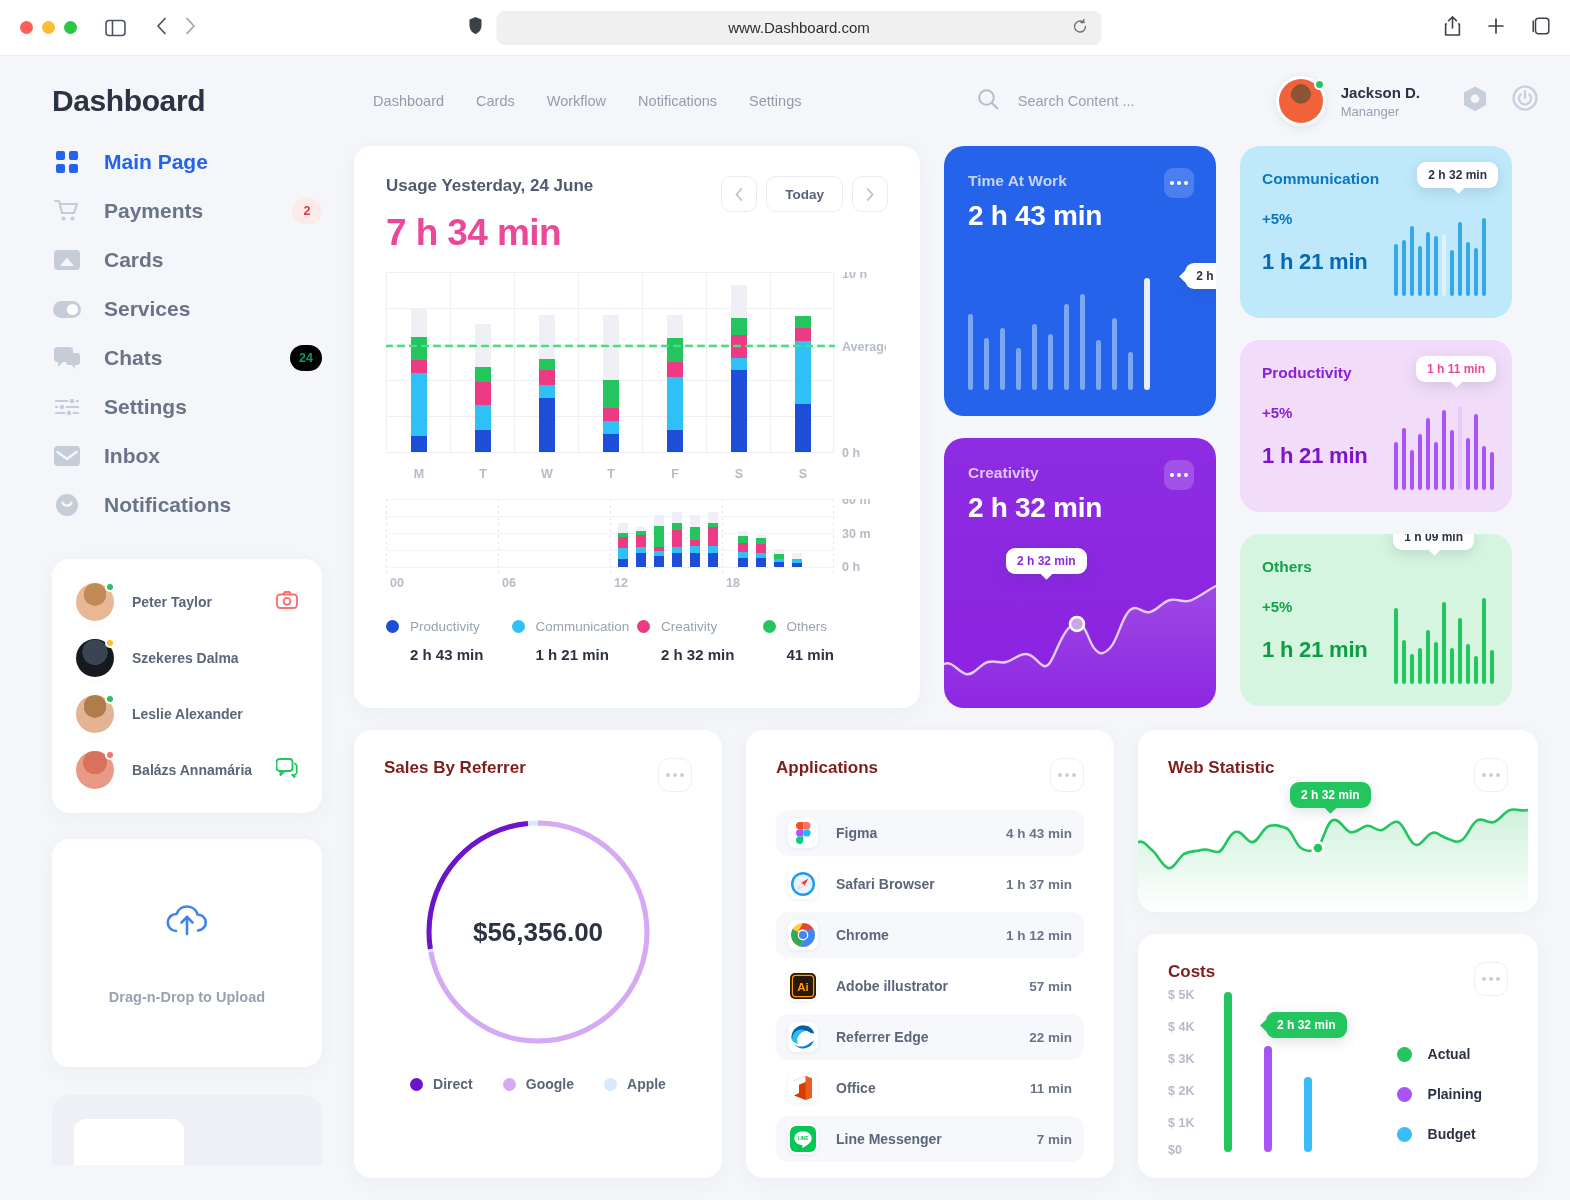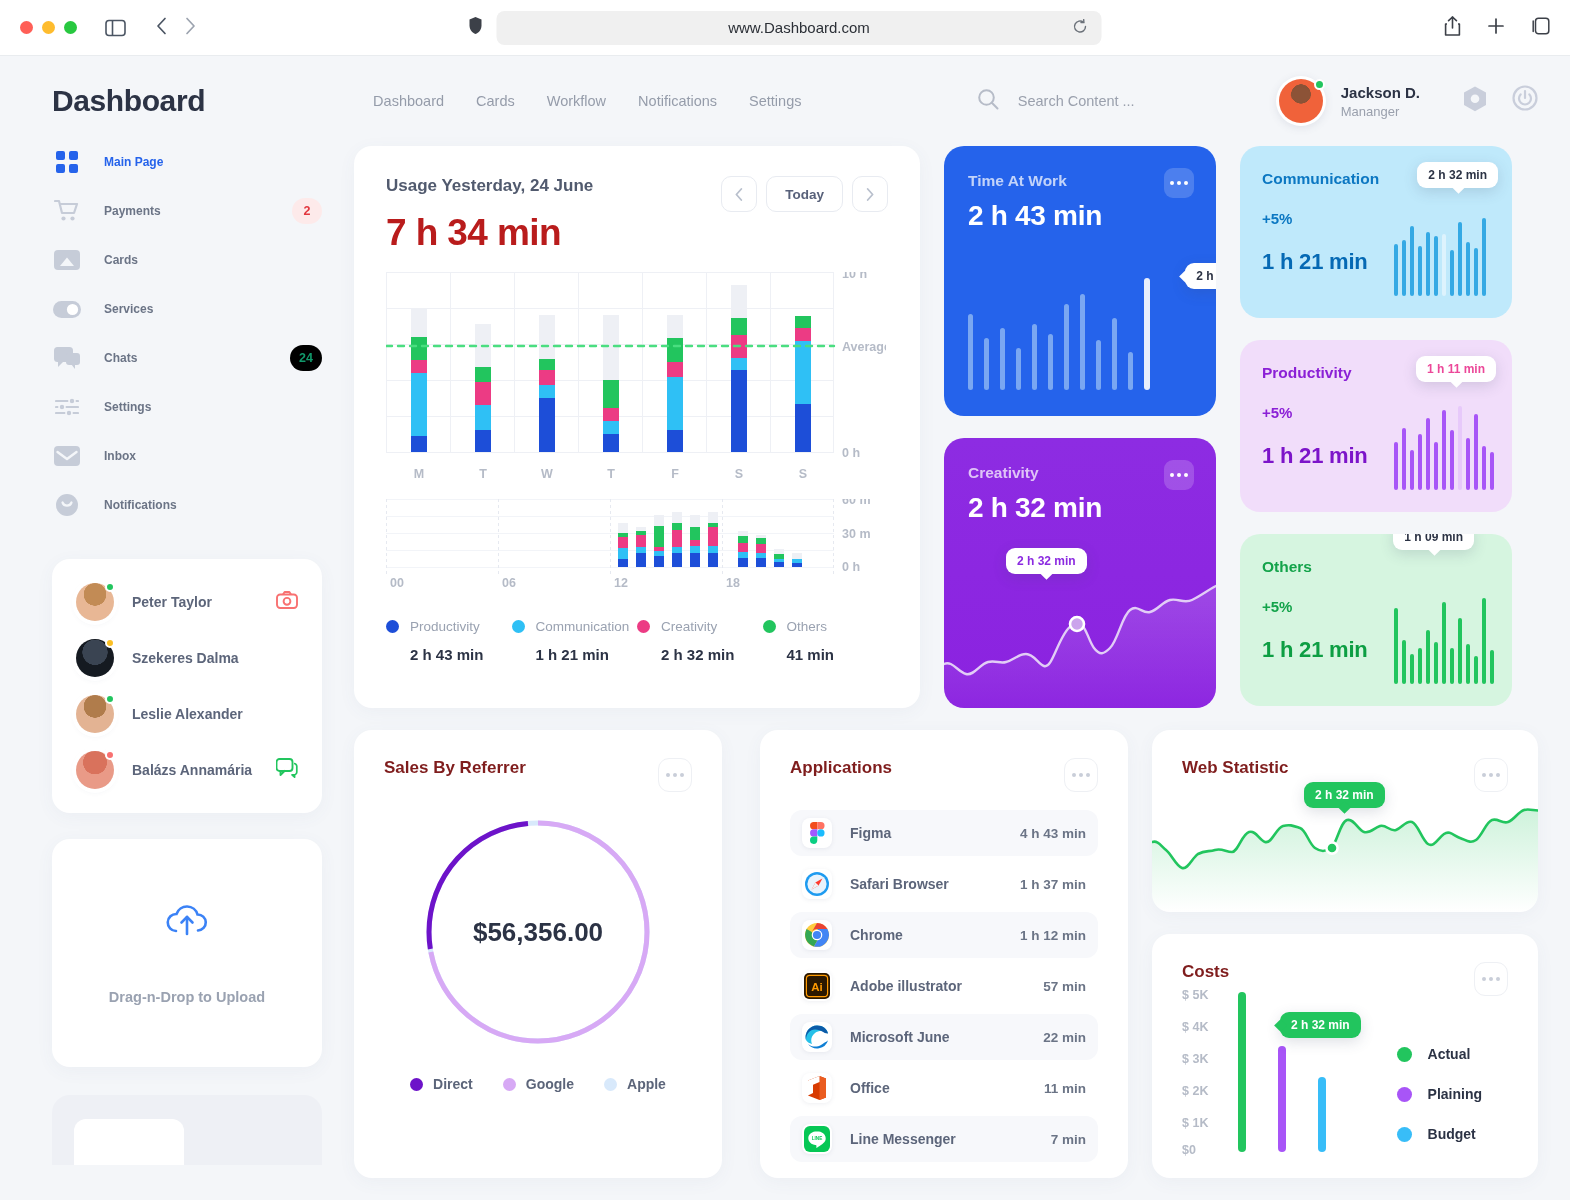--- a/index.html
+++ b/index.html
@@ -68,21 +68,21 @@
 
   
   .body-wrap { display: flex; padding: 0 32px 0 32px; gap: 0; }
   .sidebar { width: 290px; flex: 0 0 290px; padding-left: 20px; }
   .content { flex: 1; display: flex; flex-direction: column; gap: 22px; padding-left: 32px; }
 
   
   .menu { display: flex; flex-direction: column; gap: 17px; margin-bottom: 38px; }
   .menu-item { display: flex; align-items: center; gap: 22px; height: 32px; cursor: pointer; }
   .mi-icon { width: 30px; height: 30px; display: flex; align-items: center; justify-content: center; color: #c6ccd8; }
-  .mi-label { font-size: 12px; color: #6b7486; font-weight: bold; }
+  .mi-label { font-size: 21px; color: #6b7486; font-weight: bold; }
   .menu-item.active .mi-label { color: #2563eb; }
   .badge {
     margin-left: auto; min-width: 30px; height: 26px; border-radius: 13px;
     display: flex; align-items: center; justify-content: center;
     font-size: 12.5px; font-weight: bold; padding: 0 9px;
   }
   .badge.red { background: #fdeaea; color: #e2383f; }
   .badge.green { background: #000000; color: #11996b; }
 
   
@@ -98,21 +98,21 @@
   .upload { height: 228px; display: flex; flex-direction: column; align-items: center; justify-content: center; gap: 46px; margin-top: 26px; }
   .upload-label { font-size: 14.5px; color: #9aa2b1; font-weight: bold; }
   .partial-card { height: 70px; margin-top: 28px; border-radius: 18px 18px 0 0; background: #eef0f5; position: relative; }
   .partial-inner { position: absolute; left: 22px; top: 24px; width: 110px; height: 46px; background: #fff; border-radius: 12px 12px 0 0; }
 
   
   .row1 { display: flex; gap: 24px; }
   .usage-card { width: 566px; flex: 0 0 566px; padding: 30px 32px 26px; }
   .usage-head { display: flex; align-items: flex-start; }
   .usage-title { font-size: 17px; font-weight: bold; color: #515a6e; }
-  .usage-big { font-size: 37px; font-weight: bold; color: #b91c1c; margin-top: 16px; letter-spacing: -.6px; }
+  .usage-big { font-size: 37px; font-weight: bold; color: #ec4899; margin-top: 16px; letter-spacing: -.6px; }
   .daynav { margin-left: auto; display: flex; gap: 9px; align-items: center; }
   .daybtn {
     height: 36px; border: 1.4px solid #e8ebf1; border-radius: 10px; background: #fff;
     display: flex; align-items: center; justify-content: center; color: #b9c0cd; cursor: pointer;
   }
   .daybtn.sq { width: 36px; }
   .daybtn.today { padding: 0 18px; font-size: 13.5px; font-weight: bold; color: #58617a; }
 
   .legend { display: flex; margin-top: 24px; }
   .lg { width: 138px; }
@@ -145,21 +145,21 @@
     position: absolute; background: #fff; border-radius: 9px; padding: 6px 11px;
     font-size: 12px; font-weight: bold; box-shadow: 0 4px 14px rgba(60,70,100,.17); white-space: nowrap;
   }
   .tip::after { content: ""; position: absolute; width: 9px; height: 9px; background: #fff; transform: rotate(45deg); }
   .tip.down::after { bottom: -4px; left: 50%; margin-left: -4px; }
   .tip.left::after { left: -4px; top: 50%; margin-top: -4px; }
 
   
   .row2 { display: flex; gap: 24px; align-items: flex-start; }
   .sales-card { width: 368px; flex: 0 0 368px; padding: 28px 30px 0; height: 448px; position: relative; }
-  .apps-card { width: 368px; flex: 0 0 368px; padding: 28px 30px 12px; height: 448px; overflow: hidden; margin-left: 14px; }
+  .apps-card { width: 368px; flex: 0 0 368px; padding: 28px 30px 12px; height: 448px; overflow: hidden; }
   .right-col { flex: 1; display: flex; flex-direction: column; gap: 22px; }
   .web-card { padding: 28px 30px 0; height: 182px; position: relative; overflow: hidden; }
   .costs-card { padding: 28px 30px 0; height: 244px; position: relative; overflow: hidden; }
 
   .card-head { display: flex; align-items: flex-start; }
   .card-title { font-size: 17px; font-weight: bold; color: #7f1d1d; }
   .dots-light {
     margin-left: auto; width: 34px; height: 34px; border-radius: 11px; border: 1.4px solid #eef0f4;
     background: #fff; display: flex; align-items: center; justify-content: center; gap: 3px; cursor: pointer;
   }
@@ -902,21 +902,21 @@
             </div>
 
             <div class="app-row">
               <span class="app-ico">
                 <svg width="26" height="26" viewBox="0 0 26 26">
                     <path d="M24 16.5 A11.5 11.5 0 0 1 4 20 C7 23 13 23.5 17 21 C21.5 18.2 24 16.5 24 16.5 Z" fill="#0f7fd4"></path>
                     <path d="M2 16 A11.5 11.5 0 0 1 13 1.5 C19 1.5 23 5 24 9.5 C21 6.5 15 6 11 9 C7 12 6.5 17 8 20 C5 19 3 18 2 16 Z" fill="#25c0e8"></path>
                     <path d="M13 1.5 A11.5 11.5 0 0 0 2 16 C2 10 6 5.5 11 5.5 C18 5.5 20 10 24 9.5 C23 5 19 1.5 13 1.5 Z" fill="#0c5ba8"></path>
                   </svg>
               </span>
-              <span class="app-name">Microsoft June</span>
+              <span class="app-name">Referrer Edge</span>
               <span class="app-time">22 min</span>
             </div>
 
             <div class="app-row">
               <span class="app-ico">
                 <svg width="26" height="26" viewBox="0 0 26 26">
                     <path d="M15.5 1 L4 5.5 V20.5 L15.5 25 L22 22.5 V3.5 Z" fill="#d83b01"></path>
                     <path d="M15.5 1 L15.5 25 L22 22.5 V3.5 Z" fill="#ea5c20"></path>
                     <path d="M4 5.5 L15.5 1 V7 L9 9.8 V18 L4 20.5 Z" fill="#fff"></path>
                   </svg>

